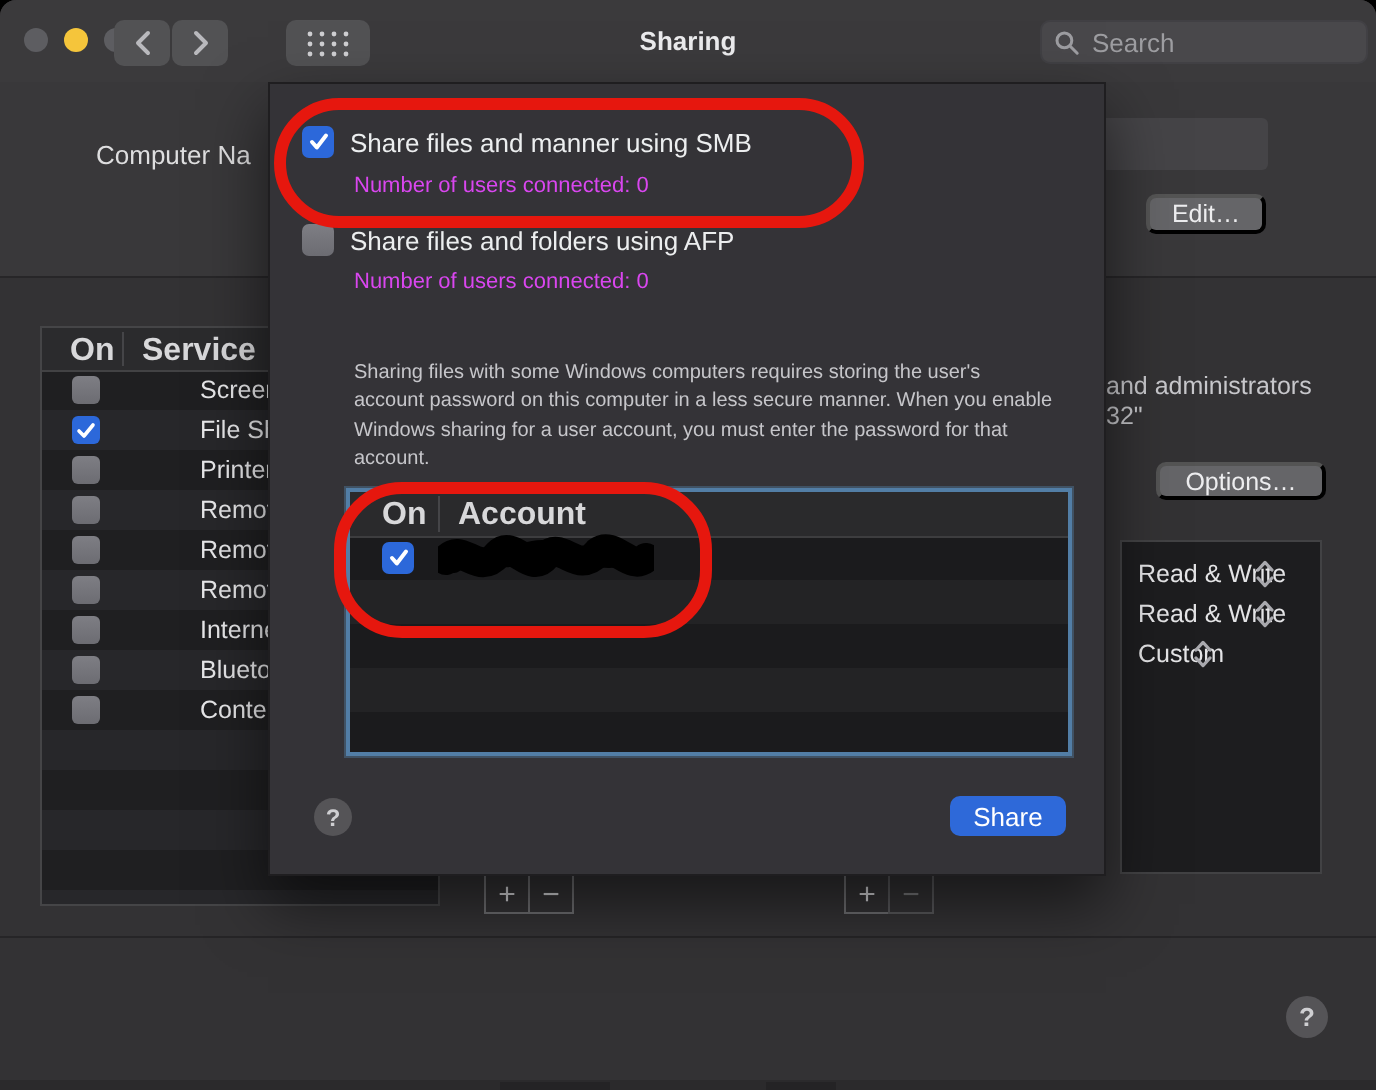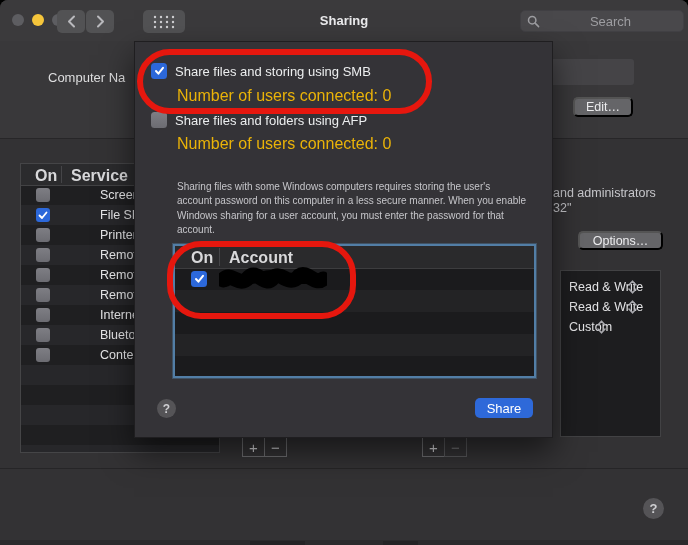--- a/index.html
+++ b/index.html
@@ -13,21 +13,21 @@
   .tl.gray{background:#5d5d61;}
   .tl.yellow{background:#f5c53b;}
   .navbtn{top:10px;width:28px;height:23px;background:#525254;border-radius:5px;
           display:flex;align-items:center;justify-content:center;}
   .gridbtn{left:143px;top:10px;width:42px;height:23px;background:#525254;border-radius:5px;
            display:flex;align-items:center;justify-content:center;}
   .wintitle{left:0;right:0;top:13px;text-align:center;color:#ebebed;font-size:13px;font-weight:bold;}
   .search{left:520px;top:10px;width:164px;height:22px;background:#49484b;border-radius:5px;
           display:flex;align-items:center;padding:0 6px;box-sizing:border-box;border:1px solid #414044;}
   .search input{flex:1;background:transparent;border:none;outline:none;color:#dddde0;
-                font-size:13px;font-family:"Liberation Sans",sans-serif;min-width:0;text-align:center;}
+                font-size:13px;font-family:"Liberation Sans",sans-serif;min-width:0;}
   .search input::placeholder{color:#9d9da1;}
   
   .topsection{left:0;top:41px;width:688px;height:97px;background:#39383a;border-bottom:1px solid #272628;}
   .label{color:#dededf;font-size:13px;white-space:nowrap;}
   .field-frag{left:553px;top:59px;width:81px;height:26px;background:#454447;border-radius:0 3px 3px 0;}
   .pushbtn{background:#656568;border-radius:5px;color:#ededef;font-size:12.5px;
            display:flex;align-items:center;justify-content:center;white-space:nowrap;}
   .smalltext{color:#c7c7cb;font-size:12.5px;white-space:nowrap;}
   
   .svc-table{left:20px;top:163px;width:200px;height:290px;border:1px solid #454547;
@@ -56,21 +56,21 @@
   .helpcircle{width:21px;height:21px;border-radius:50%;background:#555457;color:#cfcfd2;
               font-size:13px;font-weight:bold;display:flex;align-items:center;justify-content:center;}
   .bottomstrip{left:0;top:540px;width:688px;height:5px;background:#2b2a2c;}
   .stripseg{top:541px;height:4px;background:#242325;}
   
   .sheet{left:134px;top:41px;width:419px;height:397px;background:#343337;
          border:1px solid #1f1e20;box-sizing:border-box;
          box-shadow:0 14px 30px rgba(0,0,0,.55);z-index:10;}
   .sheet .cb16{width:16px;height:16px;border-radius:3.5px;}
   .sheet .cblabel{color:#eceeef;font-size:13px;white-space:nowrap;}
-  .sheet .substatus{color:#eab308;font-size:16px;white-space:nowrap;}
+  .sheet .substatus{color:#d946ef;font-size:11px;white-space:nowrap;}
   .sheet .winheading{color:#e4e4e6;font-size:13px;font-weight:bold;white-space:nowrap;}
   .sheet .bodytext{color:#c6c6ca;font-size:10px;line-height:14.4px;width:350px;}
   .acct-table{left:38px;top:202px;width:363px;height:134px;box-sizing:border-box;
               border:2px solid #527ea6;box-shadow:0 0 0 1px rgba(90,140,185,.35);
               background:repeating-linear-gradient(180deg,#1b1b1d 0 22px,#232325 22px 44px);
               background-position:0 22px;overflow:hidden;}
   .acct-head{left:0;top:0;width:100%;height:22px;background:#2a2a2c;border-bottom:1px solid #3d3d3f;}
   .donebtn{left:340px;top:356px;width:58px;height:20px;background:#2e69d9;border:none;border-radius:5px;
            color:#ffffff;font-size:13px;font-family:"Liberation Sans",sans-serif;
            display:flex;align-items:center;justify-content:center;}
@@ -227,21 +227,21 @@
   <div class="abs stripseg" style="left:250px;width:55px;"></div>
   <div class="abs stripseg" style="left:383px;width:35px;"></div>
 
   <div class="abs sheet">
 
     <div class="abs cb16 cb on" style="left:16px;top:21px;">
       <svg width="11" height="10" viewBox="0 0 11 10">
         <polyline points="2,5 4.4,7.7 9,1.8" fill="none" stroke="#fff" stroke-width="2" stroke-linecap="round" stroke-linejoin="round"></polyline>
       </svg>
     </div>
-    <div class="abs cblabel" style="left:40px;top:22px;">Share files and storing using SMB</div>
+    <div class="abs cblabel" style="left:40px;top:22px;">Share files and manner using SMB</div>
     <div class="abs substatus" style="left:42px;top:45px;">Number of users connected: 0</div>
 
     <div class="abs cb16 cb off" style="left:16px;top:70px;"></div>
     <div class="abs cblabel" style="left:40px;top:71px;">Share files and folders using AFP</div>
     <div class="abs substatus" style="left:42px;top:93px;">Number of users connected: 0</div>
 
     <div class="abs bodytext" style="left:42px;top:138px;">Sharing files with some Windows computers requires storing the user's account password on this computer in a less secure manner.  When you enable Windows sharing for a user account, you must enter the password for that account.</div>
 
     <div class="abs acct-table">
       <div class="abs acct-head">

